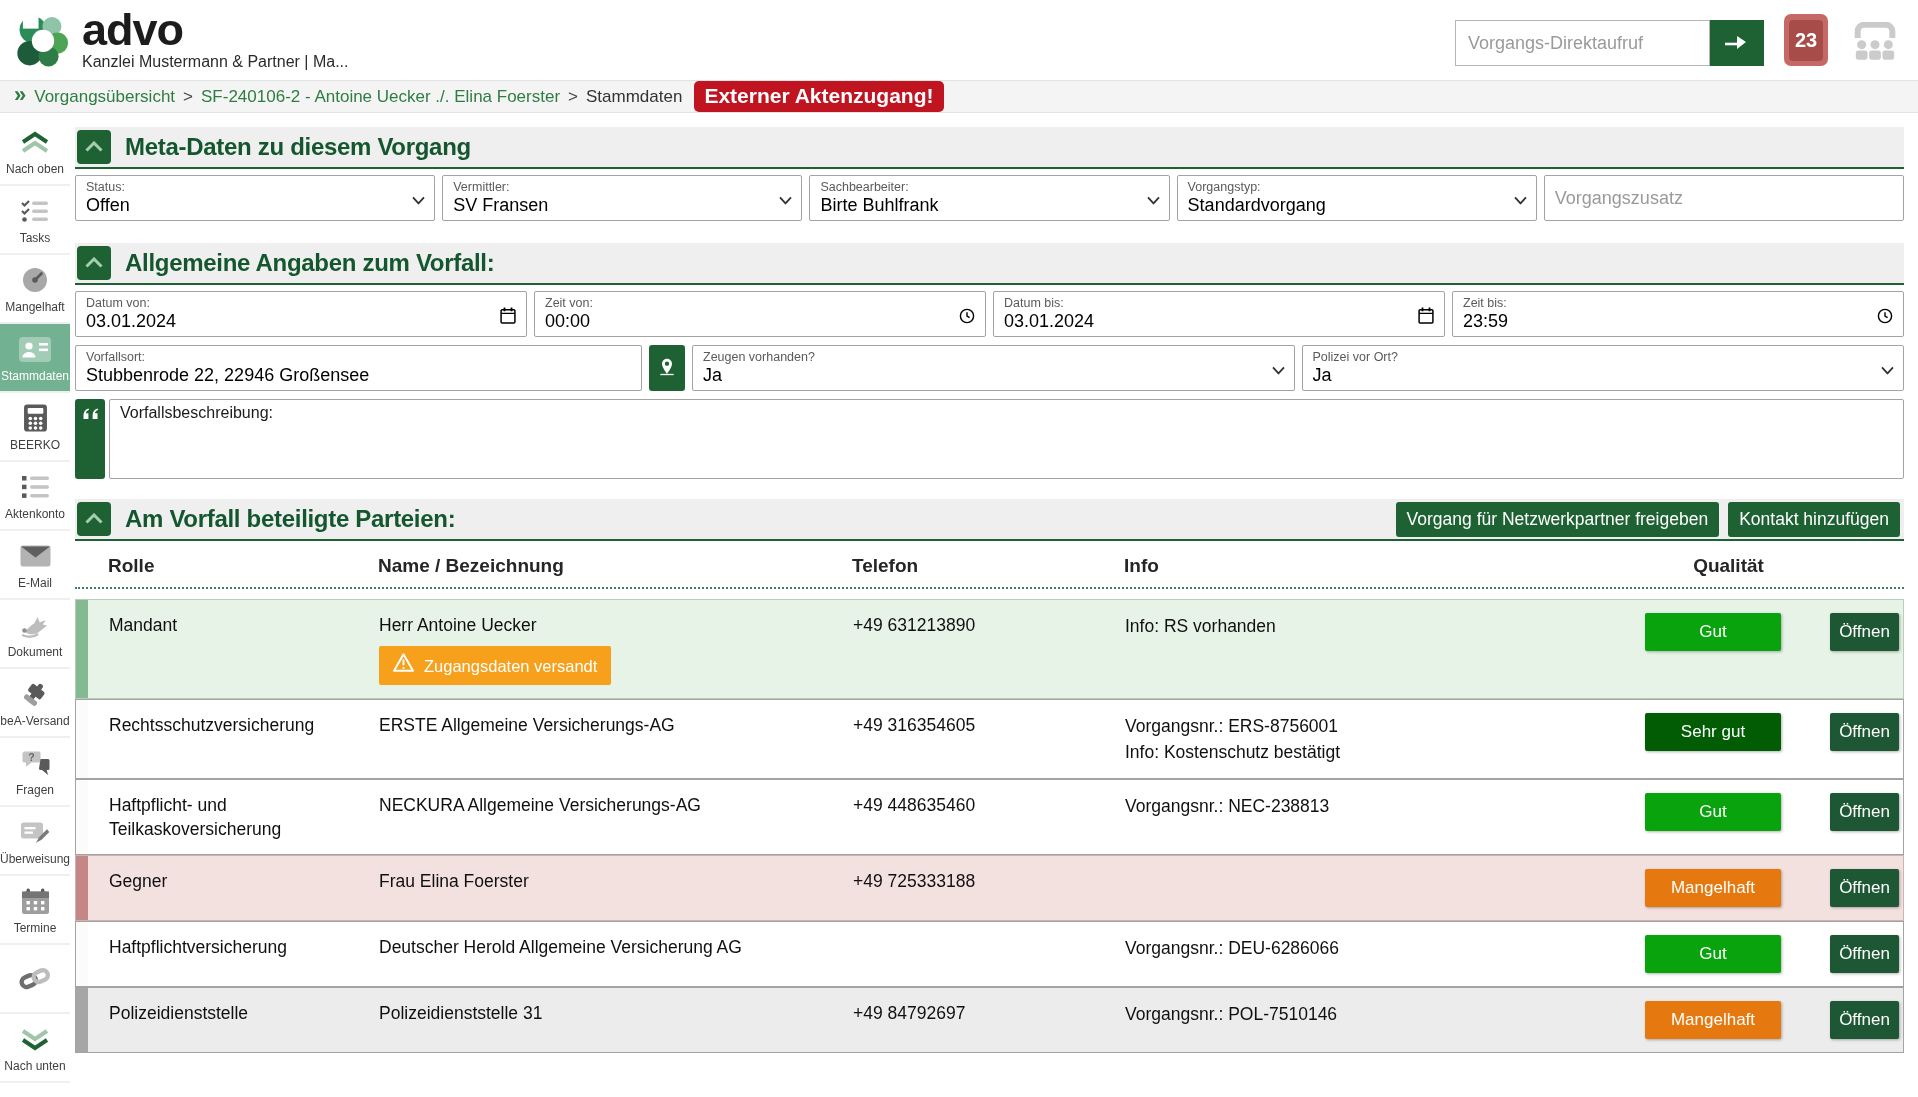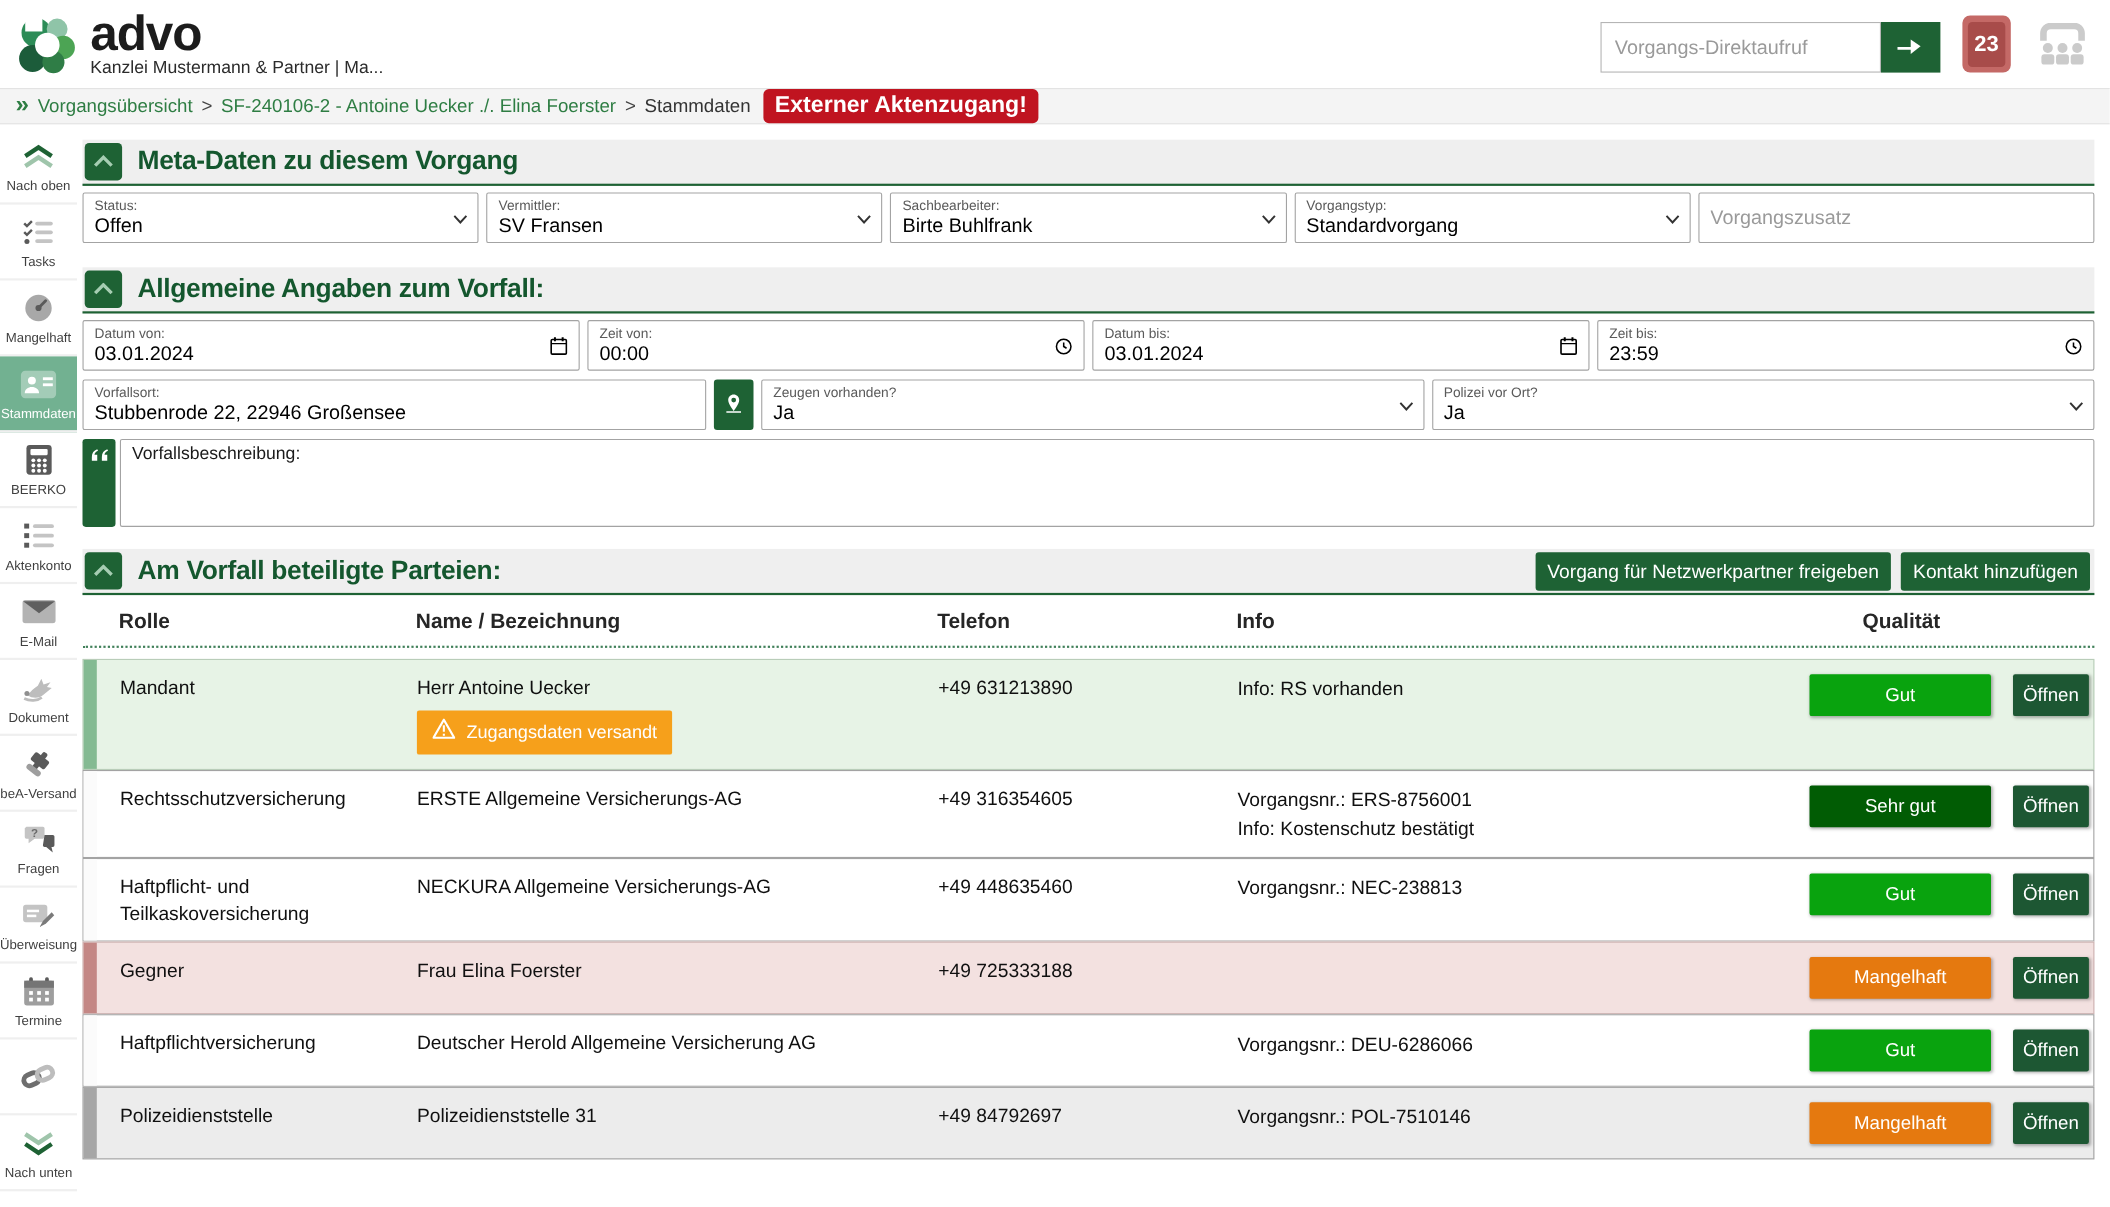--- a/index.html
+++ b/index.html
@@ -85,21 +85,21 @@
   .tbl-head .h.q { text-align:center; }
   .party-row { position:relative; display:grid; grid-template-columns:270px 474px 272px 1fr 165px 89px;
       padding:13px 4px 13px 33px; border:1px solid #a3a3a3; background:#fff; }
   .party-row .stripe { position:absolute; left:0; top:0; bottom:0; width:12px; }
   .party-row.green { background:#e7f3e6; border-color:#b9cdb9; } .party-row.green .stripe { background:#84ba92; }
   .party-row.red { background:#f3e1e0; border-color:#cdb4b3; } .party-row.red .stripe { background:#c48785; }
   .party-row.gray { background:#ececec; } .party-row.gray .stripe { background:#a6a6a6; }
   .party-row.white .stripe { background:#fbfbfb; }
   .cell { font-size:17.5px; color:#101010; line-height:24px; padding-right:16px; }
   .cell .iline { line-height:26px; }
-  .q-btn { width:165px; height:38px; border:none; border-radius:2px; color:#fff; font-size:17px;
+  .q-btn { width:136px; height:38px; border:none; border-radius:2px; color:#fff; font-size:17px;
       font-family:inherit; cursor:pointer; box-shadow:1px 1px 3px rgba(0,0,0,.3); }
   .open-btn { width:69px; height:38px; border:none; border-radius:2px; background:#1d5733; color:#fff;
       font-size:17px; font-family:inherit; cursor:pointer; margin-left:20px; box-shadow:1px 1px 3px rgba(0,0,0,.3); }
   .orange-badge { display:inline-flex; align-items:center; gap:10px; margin-top:9px;
       background:#f6a01b; color:#fff; font-size:16.5px; padding:7px 14px; border-radius:2px; }
 </style>
 </head>
 <body>
 
 <div class="header">

